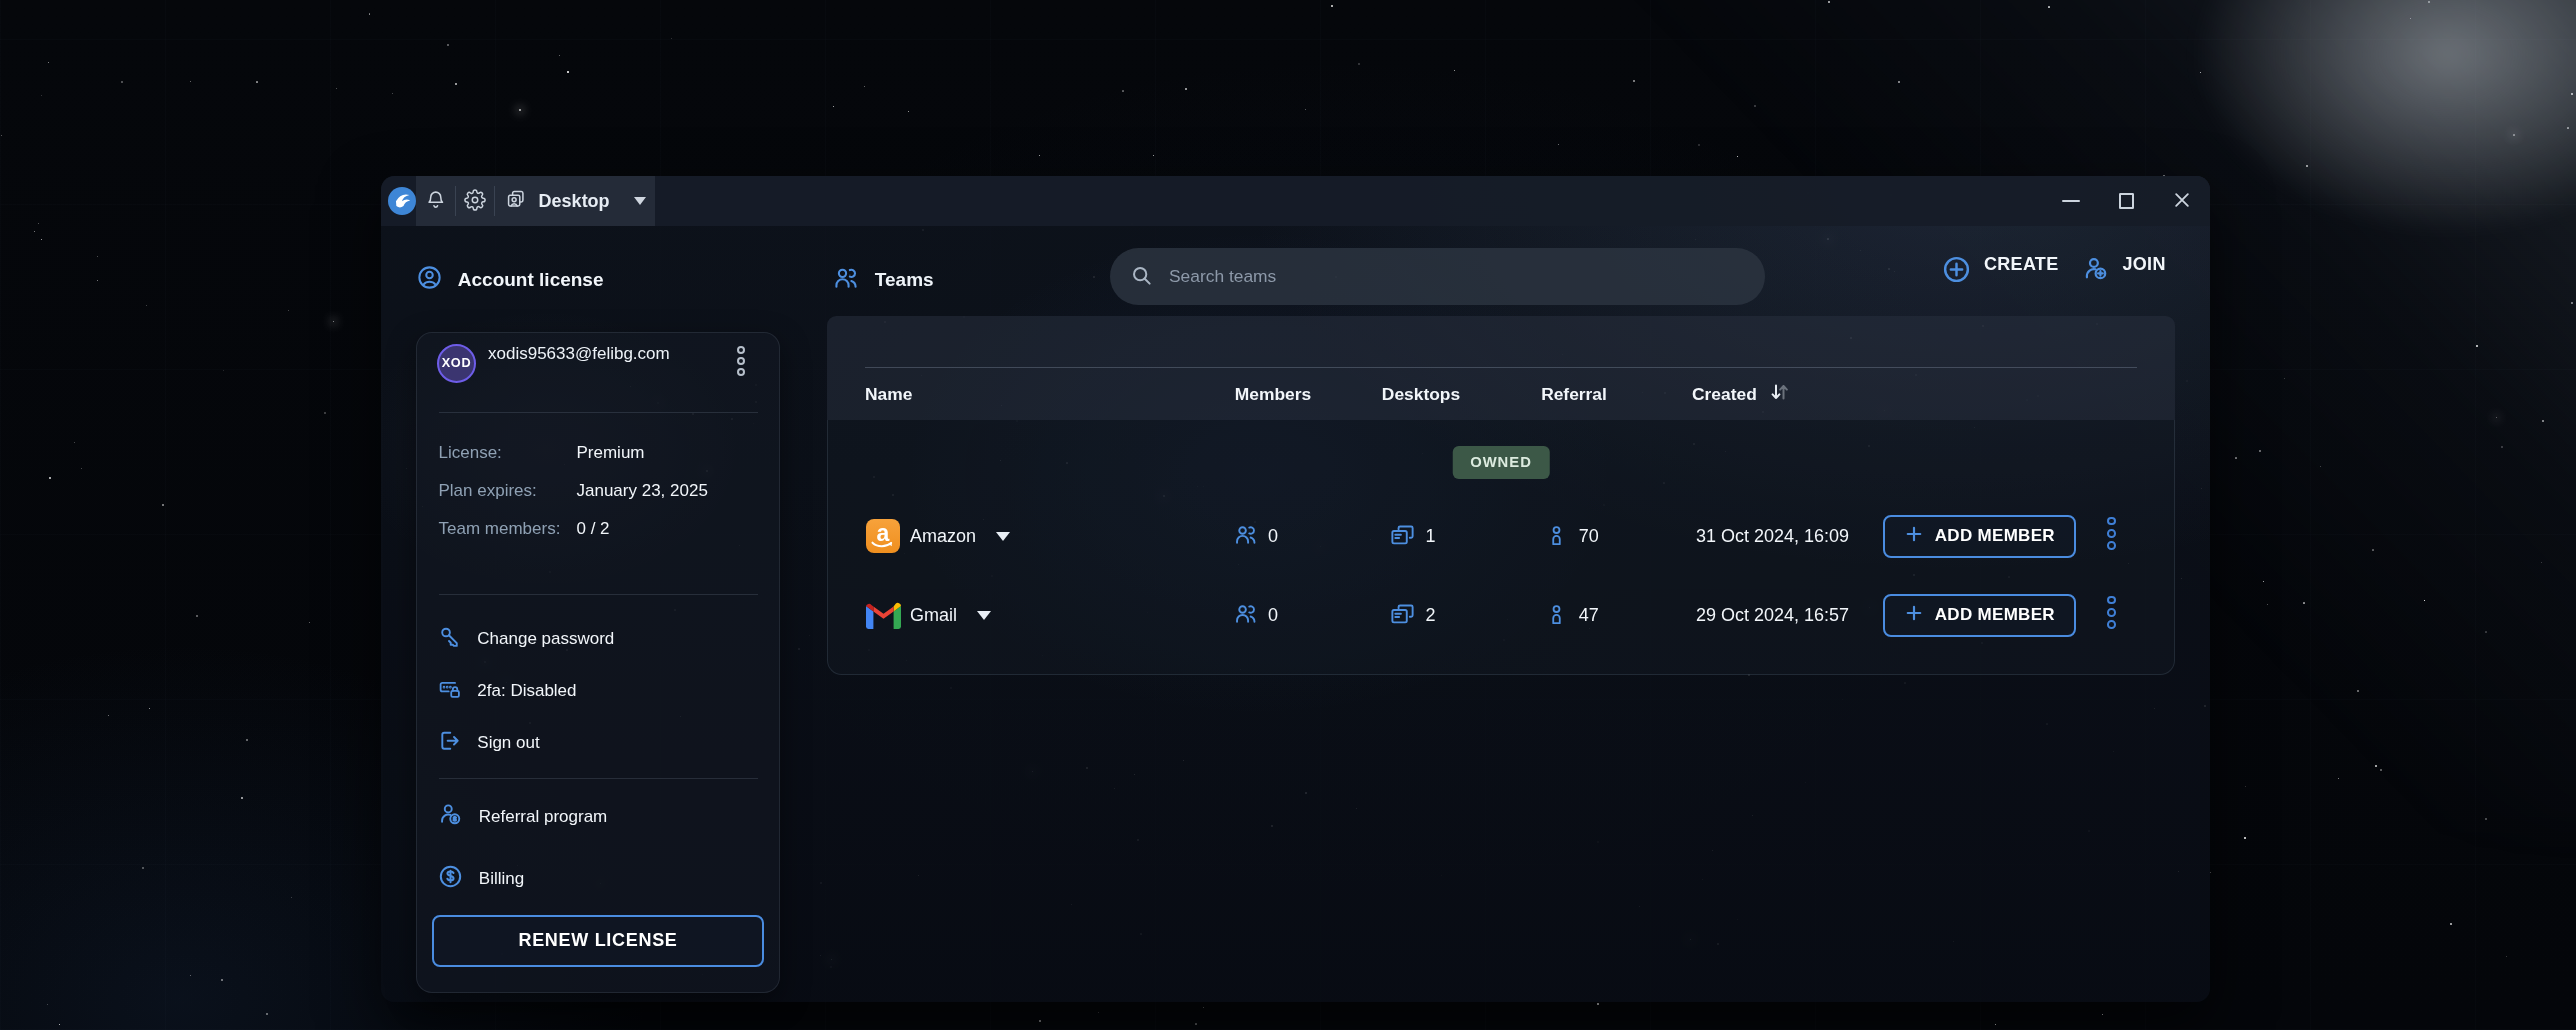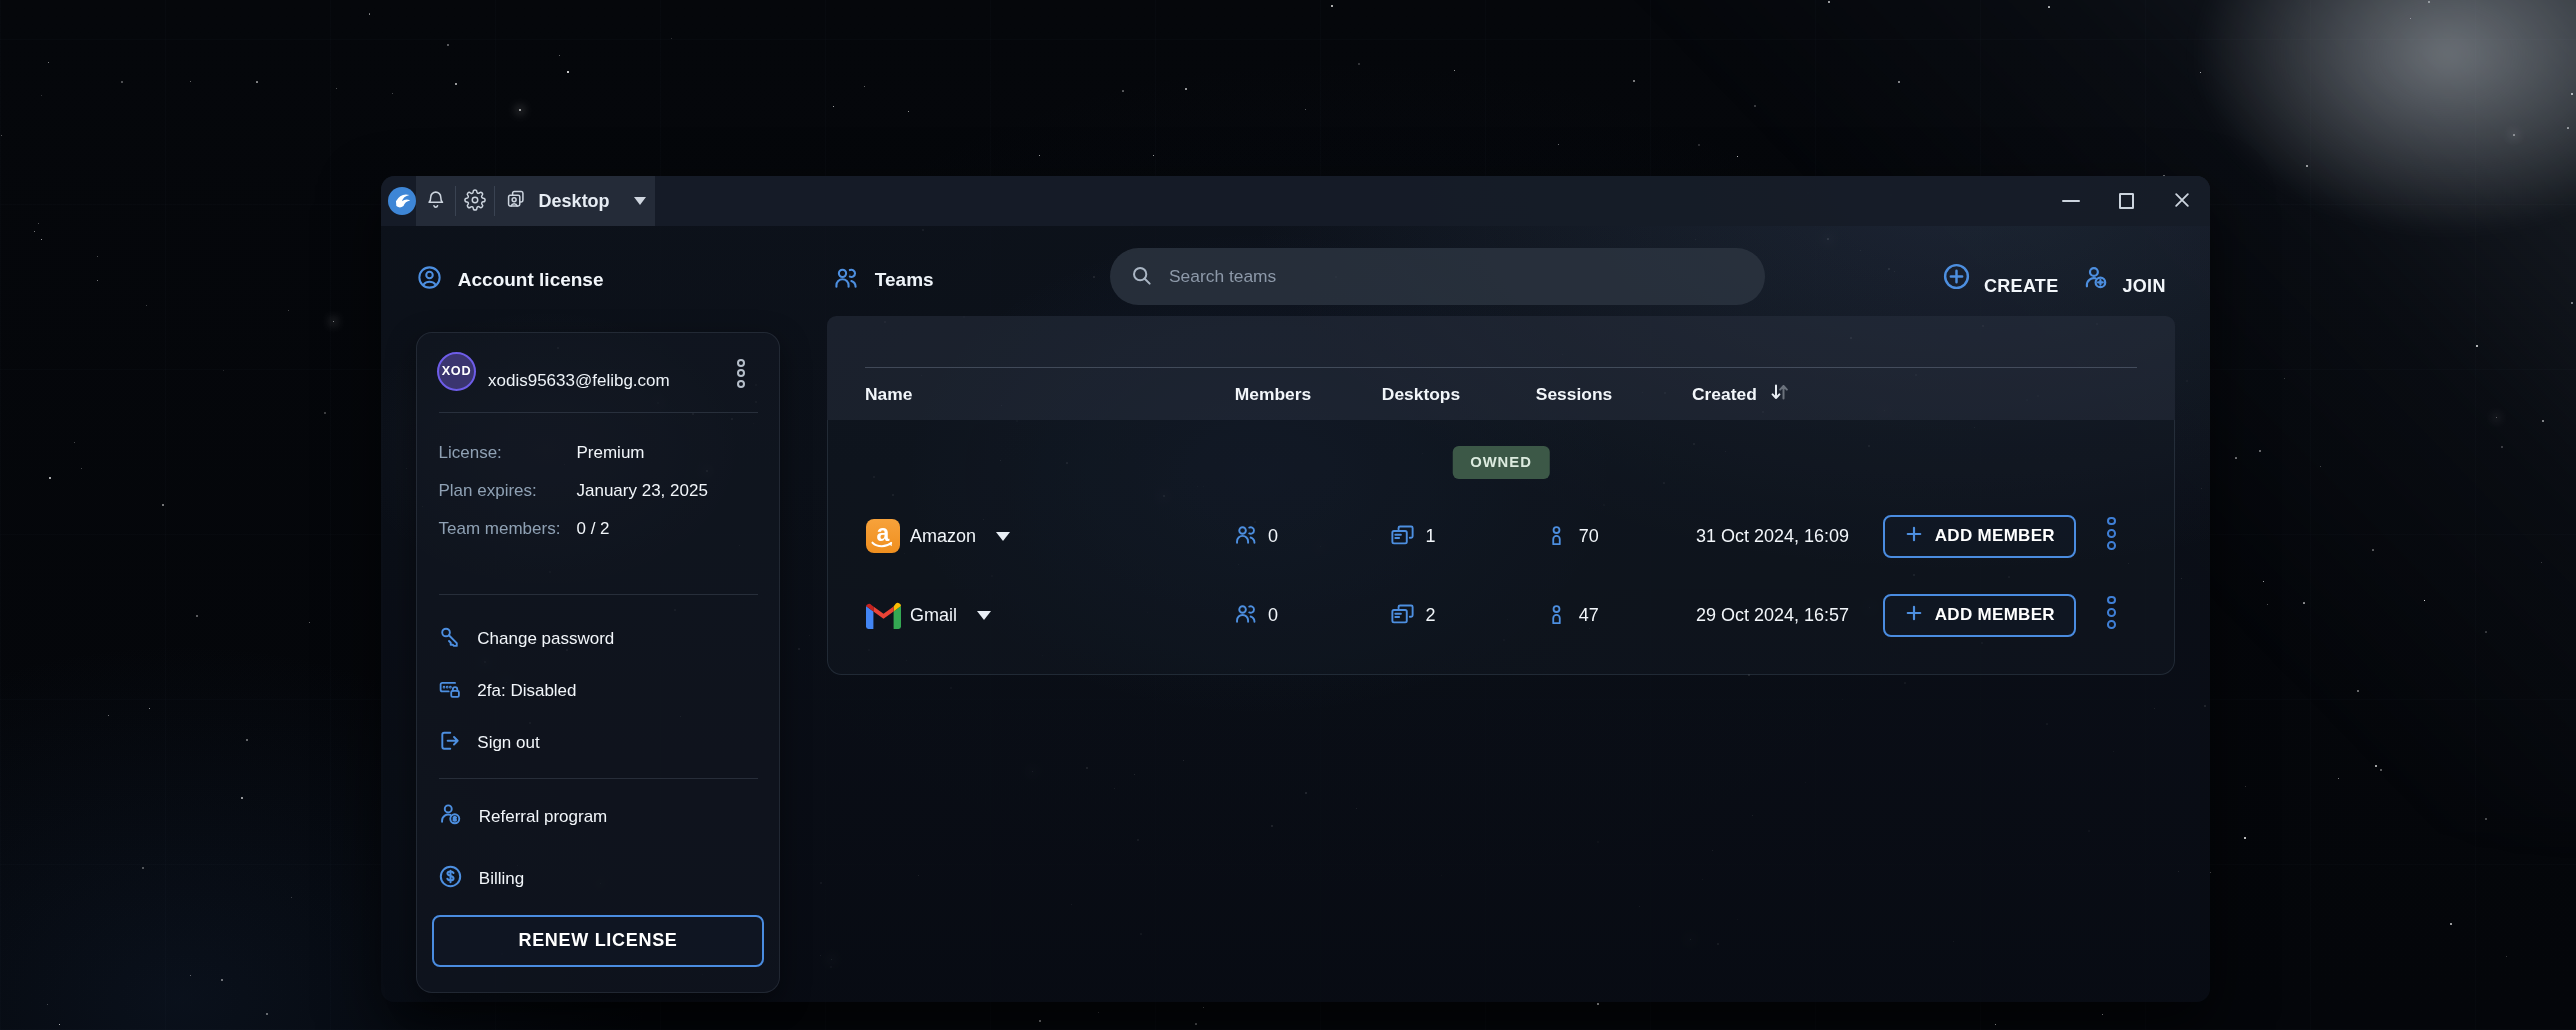--- a/index.html
+++ b/index.html
@@ -40,21 +40,21 @@
   .tb-right{position:absolute;right:17.4px;top:0;height:50px;display:flex;align-items:center;gap:34px}
   .wc{background:none;border:none;cursor:pointer;width:21.5px;height:21.5px;display:flex;align-items:center;justify-content:center}
   .wc-min{width:18px;height:2px;background:#ccd4de;border-radius:1.3px}
   .wc-max{width:15.4px;height:15.4px;border:2px solid #ccd4de;border-radius:1.3px}
 
   
   .sb-heading{position:absolute;left:35px;top:89px;height:29.5px;display:flex;align-items:center;gap:14.8px}
   .sb-heading span{font-size:19px;font-weight:bold;color:#f2f6fa}
   .account-card{position:absolute;left:35px;top:156px;width:364px;height:661px;border-radius:16px;
     background:rgba(20,26,36,0.55);border:0.7px solid rgba(150,165,185,0.14);box-shadow:0 10.7px 29.5px rgba(0,0,0,0.42)}
-  .acct-row{position:absolute;left:20px;right:34px;top:10.7px;height:47px;display:flex;align-items:flex-end}
+  .acct-row{position:absolute;left:20px;right:34px;top:10.7px;height:47px;display:flex;align-items:flex-start}
   .avatar{width:39px;height:39px;border-radius:50%;background:#3b3570;border:2px solid #6e5de8;color:#fff;
     display:flex;align-items:center;justify-content:center;font-size:12.7px;font-weight:bold;letter-spacing:0.7px}
   .acct-email{margin-left:12px;font-size:17px;color:#eef3f8}
   .kebab{margin-left:auto;background:none;border:none;cursor:pointer;display:flex;flex-direction:column;align-items:center}
   .kebab i{display:block;width:8px;height:8px;border:2px solid #b6bfca;border-radius:50%;margin:2.7px 0}
   .divider{position:absolute;left:21.5px;right:21.5px;height:0.7px;background:rgba(150,168,190,0.18)}
   .d1{top:79px}.d2{top:261px}.d3{top:445px}
   .info-rows{position:absolute;left:21.5px;right:21.5px;top:101px}
   .info-row{height:38px;display:flex;align-items:center}
   .info-label{width:138px;font-size:17px;color:#8fa1b4}
@@ -67,21 +67,21 @@
   .renew{position:absolute;left:14.8px;right:14.8px;bottom:25.5px;height:52px;border:2.7px solid #4a8ce0;border-radius:8px;cursor:pointer;
     background:rgba(16,24,38,0.55);color:#fff;font-size:18px;font-weight:bold;letter-spacing:0.7px;font-family:inherit}
 
   
   .teams-header{position:absolute;left:451px;top:88px;height:32px;display:flex;align-items:center;gap:14.8px}
   .teams-header span{font-size:19px;font-weight:bold}
   .searchbox{position:absolute;left:729px;top:72px;width:655px;height:57px;border-radius:29px;background:rgba(44,52,65,0.82);
     display:flex;align-items:center;padding:0 20px;gap:16px}
   .searchbox input{flex:1;background:none;border:none;outline:none;font-size:17.4px;color:#e4ebf3;font-family:inherit}
   .searchbox input::placeholder{color:#8d99a9}
-  .hdr-btn{position:absolute;top:78px;height:43px;display:flex;align-items:flex-end;gap:12px;background:none;border:none;cursor:pointer;
+  .hdr-btn{position:absolute;top:78px;height:43px;display:flex;align-items:flex-start;gap:12px;background:none;border:none;cursor:pointer;
     color:#f2f6fa;font-size:18px;font-weight:bold;font-family:inherit;letter-spacing:0.3px}
   .create-btn{left:1560px}
   .join-btn{left:1700px}
 
   .panel{position:absolute;left:446px;top:140px;width:1348px;height:359px}
   .panel-top{position:absolute;left:0;top:0;width:100%;height:104px;background:rgba(40,48,62,0.55);border-radius:9.4px 9.4px 0 0}
   .tabs-row{position:absolute;left:0;top:0;right:0;height:51px;display:flex;align-items:center;padding:0 38px}
   .tab{background:none;border:none;cursor:pointer;font-family:inherit;font-size:17.4px;margin-right:51px;padding:0}
   .tab.active{color:#fff;font-weight:bold}
   .tab.dim1{color:#b3bdc7}
@@ -577,21 +577,21 @@
       <span>JOIN</span>
     </button>
 
     <div class="panel">
       <div class="panel-top">
         <div class="tab-divider"></div>
         <div class="cols-row">
           <span class="colh col-name">Name</span>
           <span class="colh col-members">Members</span>
           <span class="colh col-desktops">Desktops</span>
-          <span class="colh col-sessions">Sessions</span>
+          <span class="colh col-sessions">Referral</span>
           <span class="colh col-created">
             <span>Created</span>
             <span>
               <svg width="24" height="24" viewBox="0 0 24 24" fill="none" stroke-linecap="round" stroke-linejoin="round">
                   <g stroke="#e8eef4" stroke-width="2">
                     <path d="M9 5.5v12.5M9 18l-3.4-3.6M9 18l3.4-3.6"></path>
                   </g>
                   <g stroke="#e8eef4" stroke-width="2" opacity="0.38">
                     <path d="M16.5 18.5V6M16.5 6l-3.4 3.6M16.5 6l3.4 3.6"></path>
                   </g>

